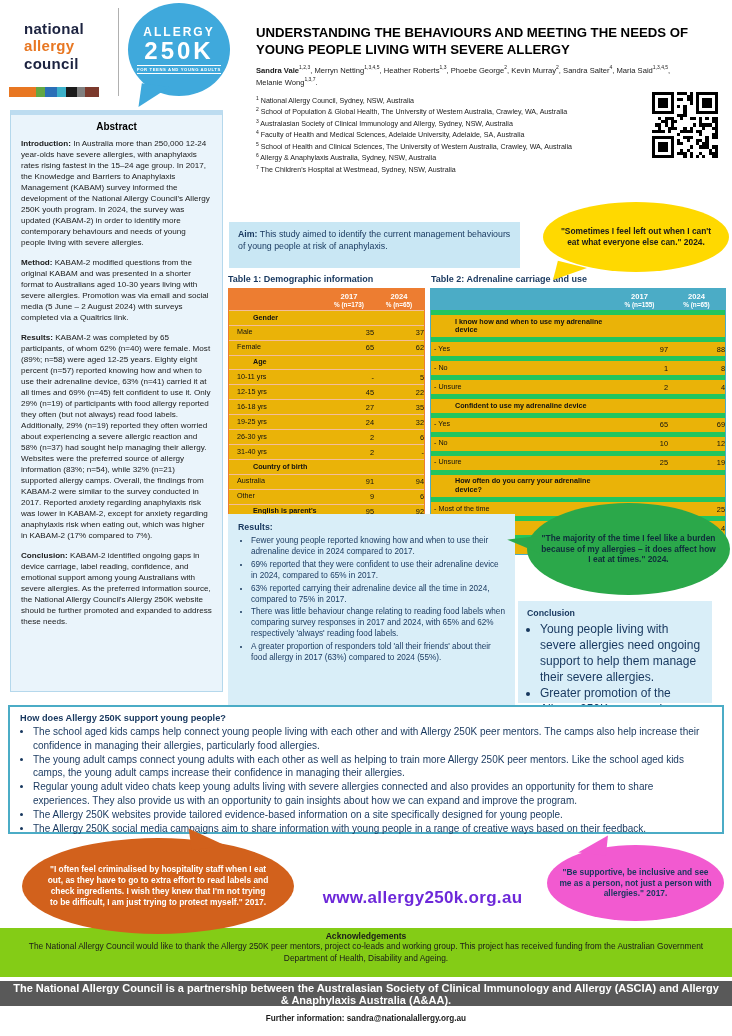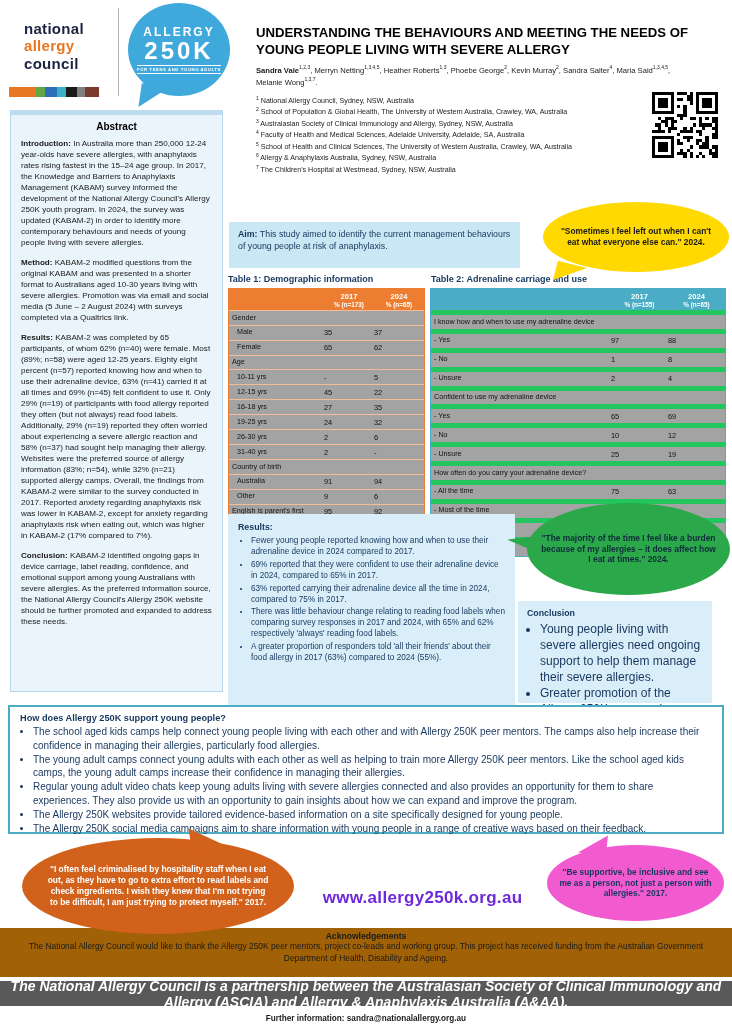--- a/index.html
+++ b/index.html
@@ -51,62 +51,62 @@
   .results-box li{font-size:8.2px;line-height:1.33;margin-bottom:2px;color:#17375e;}
   .conclusion-box{position:absolute;left:518px;top:601px;width:194px;height:102px;padding:7px 9px;}
   .conclusion-box li{font-size:12px;line-height:1.33;color:#17375e;}
 
   .howdoes{position:absolute;left:8px;top:705px;width:716px;height:129px;background:#fff;border:2px solid #4bacc6;padding:6px 10px;color:#17375e;}
   .howdoes h3{font-size:9.2px;margin-bottom:2px;}
   .howdoes li{font-size:10px;line-height:1.38;}
 
   
   .t-title{position:absolute;font-size:9px;font-weight:bold;color:#17375e;}
-  .t-table{position:absolute;background:#a3a3a3;}
+  .t-table{position:absolute;background:#eab308;}
   .t1{left:228px;top:288px;width:197px;border:1px solid #ed7d31;}
   .t2{left:430px;top:288px;width:296px;border:1px solid #4bacc6;}
   .t-head{display:flex;color:#fff;font-weight:bold;}
   .t1 .t-head{background:#ed7d31;}
   .t2 .t-head{background:#4bacc6;}
   .hc-label{flex:1;}
   .hc{text-align:center;padding:3px 1px 2px;}
   .hc .yr{font-size:7.6px;}
   .hc .n{font-size:6.4px;}
   .t1 .hc{width:50px;}
   .t2 .hc{width:57px;}
   .t-row{display:flex;align-items:flex-start;padding:2.5px 0;}
   .t1 .t-row{border-top:1px solid #f3bd9a;}
   .t2 .t-row{border-top:5px solid #22c55e;}
   .t-row .label{flex:1;padding-left:3px;font-size:7.2px;line-height:1.2;color:#111;}
-  .t-row.bold .label{font-weight:normal;}
+  .t-row.bold .label{font-weight:bold;margin-left:21px;}
   .t-row.indent .label{padding-left:8px;}
-  .t-row .val{text-align:left;font-size:7.4px;color:#111;}
+  .t-row .val{text-align:right;font-size:7.4px;color:#111;}
   .t1 .val{width:50px;}
   .t2 .val{width:57px;}
 
   
   .bubble{position:absolute;border-radius:50%;display:flex;align-items:center;justify-content:center;text-align:center;font-weight:bold;z-index:3;}
   .bubble::before{content:'';position:absolute;width:0;height:0;border-style:solid;z-index:-1;}
   .bubble .q{font-size:8.4px;line-height:1.3;}
   .bubble-yellow{left:543px;top:202px;width:186px;height:70px;background:#ffd900;color:#1a1a1a;padding:0 16px;}
   .bubble-yellow::before{left:12px;bottom:-12px;border-width:20px 30px 0 0;border-color:#ffd900 transparent transparent transparent;transform:rotate(14deg);}
   .bubble-green{left:527px;top:503px;width:203px;height:92px;background:#2ba84a;color:#0f2d3c;padding:0 14px;}
   .bubble-green::before{left:-20px;top:30px;border-width:9px 34px 9px 0;border-color:transparent #2ba84a transparent transparent;transform:rotate(8deg);}
   .bubble-orange{left:22px;top:838px;width:272px;height:96px;background:#d2611c;color:#ffffff;padding:0 24px;}
   .bubble-orange::before{right:70px;top:-12px;border-width:0 34px 22px 0;border-color:transparent transparent #d2611c transparent;transform:rotate(-8deg);}
   .bubble-pink{left:547px;top:845px;width:177px;height:76px;background:#f25ad0;color:#17375e;padding:0 12px;}
   .bubble-pink::before{left:32px;top:-11px;border-width:0 0 20px 28px;border-color:transparent transparent #f25ad0 transparent;transform:rotate(6deg);}
 
   .website{position:absolute;left:300px;top:888px;width:245px;text-align:center;font-size:17px;font-weight:bold;color:#6d28d9;letter-spacing:.3px;}
 
   
-  .ack{position:absolute;left:0;top:928px;width:732px;height:49px;background:#a16207;text-align:center;padding-top:3px;color:#1a1a1a;}
+  .ack{position:absolute;left:0;top:928px;width:732px;height:49px;background:#84cc16;text-align:center;padding-top:3px;color:#1a1a1a;}
   .ack h4{font-size:8.6px;}
   .ack p{font-size:8.4px;line-height:1.4;padding:0 12px;}
-  .partner-bar{position:absolute;left:0;top:981px;width:732px;height:25px;background:#595959;color:#fff;font-weight:bold;font-size:14px;display:flex;align-items:center;justify-content:center;text-align:center;padding:0 8px;font-style:italic;}
+  .partner-bar{position:absolute;left:0;top:981px;width:732px;height:25px;background:#595959;color:#fff;font-weight:bold;font-size:11px;display:flex;align-items:center;justify-content:center;text-align:center;padding:0 8px;}
   .footer-line{position:absolute;left:0;top:1014px;width:732px;text-align:center;font-size:8.2px;font-weight:bold;color:#1a1a1a;}
 </style>
 </head>
 <body>
 
 <div class="page">
 
   <div class="logo-text">
     <div class="l1">national</div>
     <div class="l2">allergy</div>
@@ -432,25 +432,20 @@
           <div class="label">- Unsure</div>
           <div class="val">25</div>
           <div class="val">19</div>
         </div>
         <div class="t-row bold">
           <div class="label">How often do you carry your adrenaline device?</div>
           <div class="val"></div>
           <div class="val"></div>
         </div>
         <div class="t-row">
-          <div class="label">- All the time</div>
-          <div class="val">75</div>
-          <div class="val">63</div>
-        </div>
-        <div class="t-row">
           <div class="label">- Most of the time</div>
           <div class="val">12</div>
           <div class="val">25</div>
         </div>
         <div class="t-row">
           <div class="label">- Only when eating out</div>
           <div class="val">7</div>
           <div class="val">4</div>
         </div>
         <div class="t-row">

